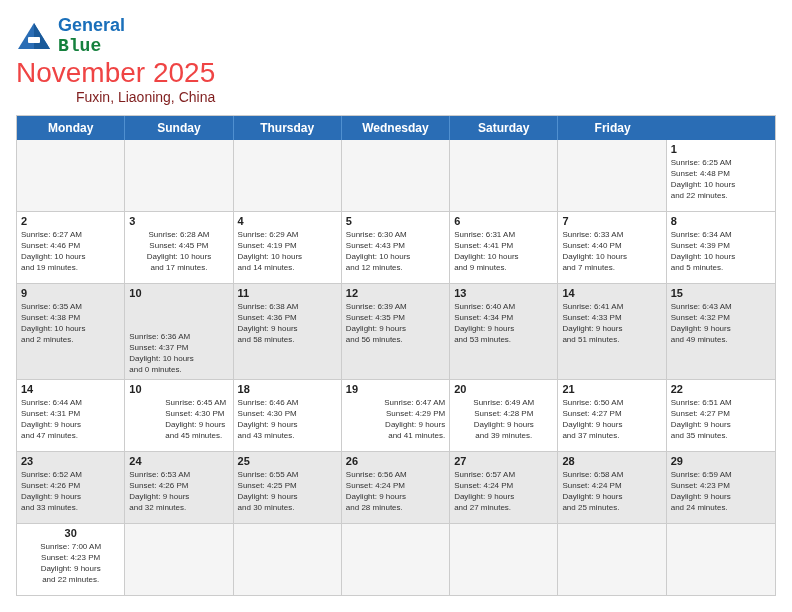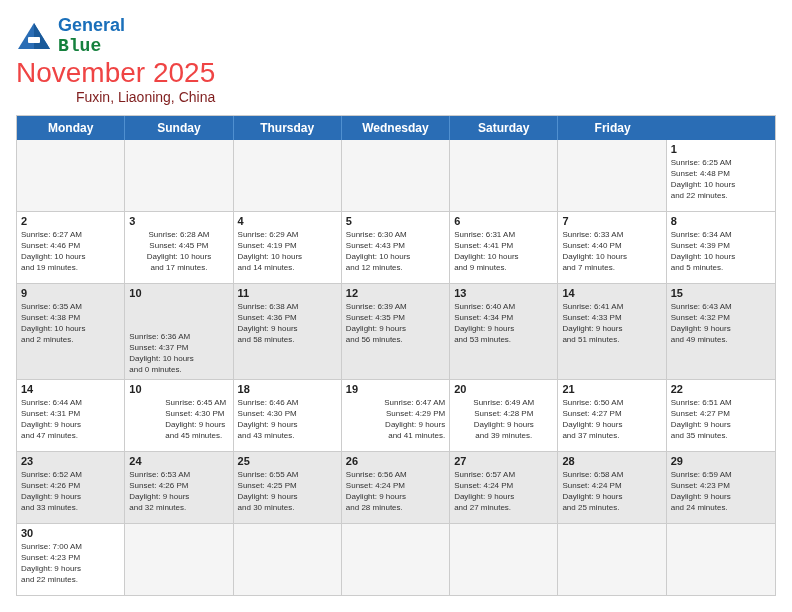--- a/index.html
+++ b/index.html
@@ -79,21 +79,21 @@
       flex: 1;
       display: flex;
       flex-direction: column;
     }
     .cal-row {
       display: grid;
       grid-template-columns: repeat(7, 1fr);
       flex: 1;
       border-bottom: 1px solid #ccc;
     }
-    .cal-row:last-child { border-bottom: none; }
+    .cal-row:last-child { border-bottom: none; text-align: center; }
     .cal-cell {
       border-right: 1px solid #ccc;
       padding: 3px 4px;
       font-size: 8.5px;
       color: #333;
       background: #fff;
       vertical-align: top;
       min-height: 0;
       overflow: hidden;
     }

